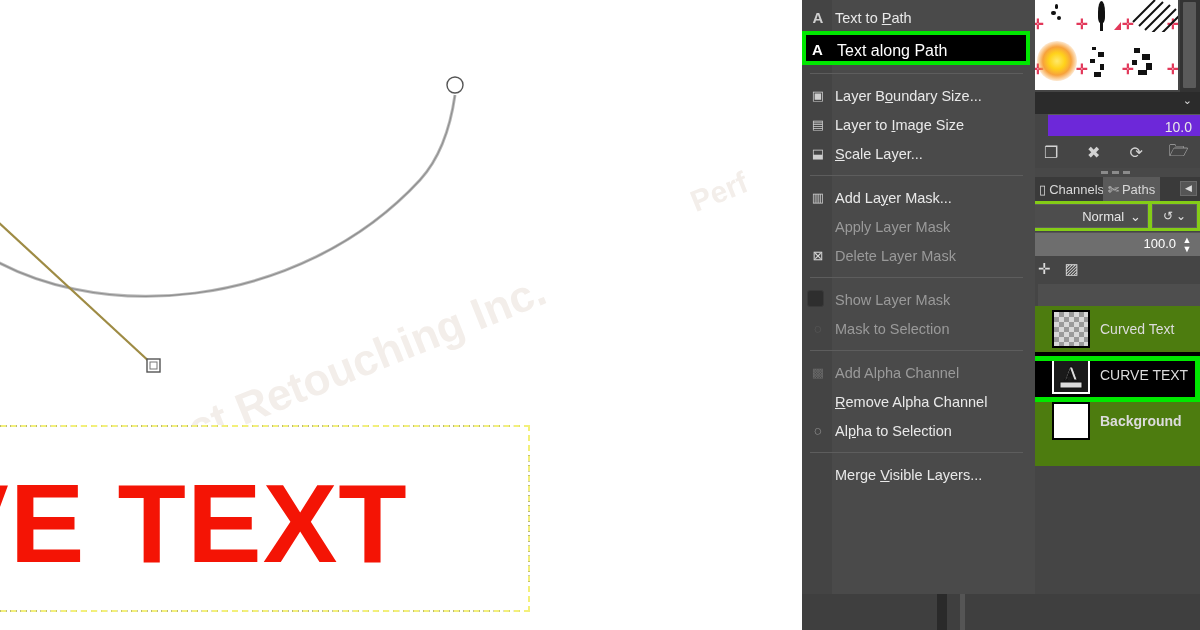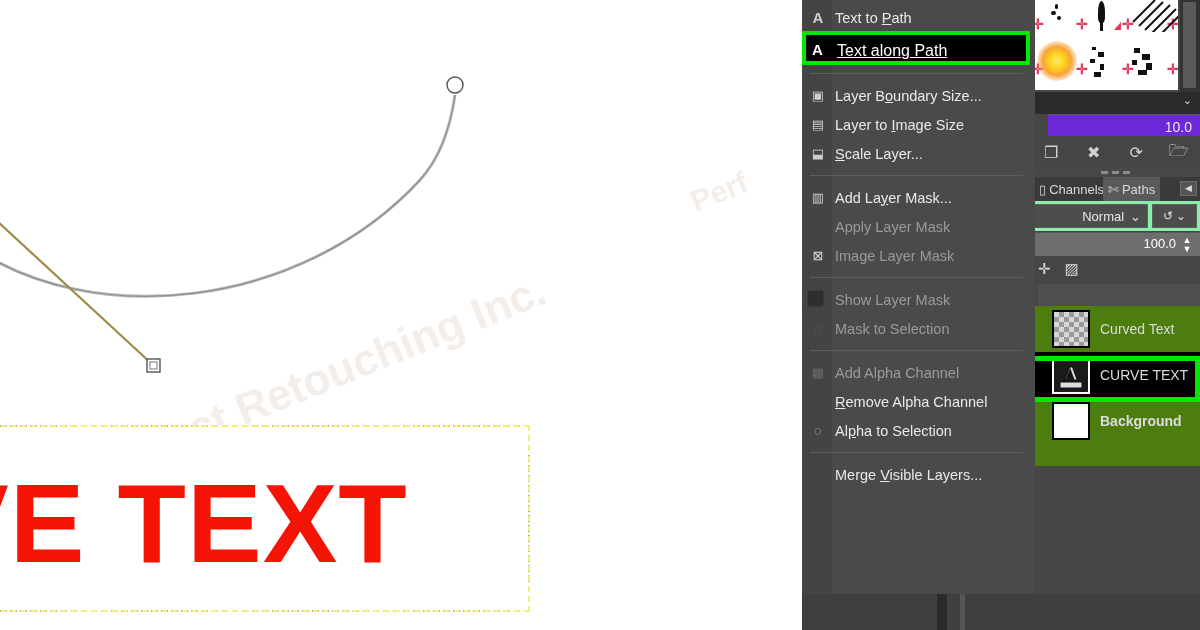--- a/index.html
+++ b/index.html
@@ -57,21 +57,21 @@
   .grip b{ width:7px; height:3px; background:#8b8b8b; display:block; }
 
   .tabbar{ position:absolute; left:0; top:177px; width:170px; height:24px; background:#3a3a3a;}
   .tab{ position:absolute; top:0; height:24px; display:flex; align-items:center; gap:3px;
         color:#d8d8d8; font-size:13px; padding:0 5px;}
   .tab.active{ background:#5a5a5a; }
   .tabArrow{ position:absolute; right:3px; top:4px; width:17px; height:15px;
      background:#555; border:1px solid #6a6a6a; color:#ddd; font-size:9px;
      text-align:center; line-height:13px;}
 
-  .moderow{ position:absolute; left:0; top:201px; width:170px; height:30px; background:#86efac;}
+  .moderow{ position:absolute; left:0; top:201px; width:170px; height:30px; background:#84cc16;}
   .modebox{ position:absolute; left:2px; top:3px; width:116px; height:24px; background:#4d4d4d;
      border:1px solid #5e5e5e; display:flex; align-items:center; justify-content:flex-end;
      gap:6px; padding-right:6px; color:#e6e6e6; font-size:13px;}
   .undobox{ position:absolute; left:122px; top:3px; width:45px; height:24px; background:#4d4d4d;
      border:1px solid #5e5e5e; display:flex; align-items:center; justify-content:center;
      gap:3px; color:#e0e0e0; font-size:12px;}
 
   .opacity{ position:absolute; left:0; top:232px; width:170px; height:24px; background:#6e6e6e;
      border-top:1px solid #555;}
   .opacity .val{ position:absolute; right:24px; top:3px; color:#fff; font-size:13px;}
@@ -107,21 +107,21 @@
      display:flex; align-items:center; justify-content:center; color:#cfcfcf; font-size:13px;}
   .mi .mlabel{ position:absolute; left:33px; }
   .mi.dis{ color:#9a9a9a; }
   .mi.dis .mic{ color:#7e7e7e; opacity:.65;}
   .sep{ height:1px; background:#5d5d5d; margin:7px 12px 7px 8px;}
   .chk{ position:absolute; left:5px; top:5px; width:17px; height:17px; background:#2e2e2e;
         border-radius:3px; border:1px solid #3a3a3a;}
   .ahi{ text-decoration:underline; }
   #hiItem{ position:absolute; left:802px; top:31px; width:228px; height:34px;
      background:#000; border:4px solid #00e800; }
-  #hiItem .mlabel{ position:absolute; left:31px; top:7px; color:#fff;text-decoration:underline; }
+  #hiItem .mlabel{ position:absolute; left:31px; top:7px; color:#fff; }
   #hiItem .mic{ position:absolute; left:6px; top:6px; color:#fff; font-size:15px; font-weight:700;}
   #belowMenu{ position:absolute; left:802px; top:594px; width:398px; height:36px; background:#3f3f3f;}
   #belowMenu .divA{ position:absolute; left:135px; top:0; width:10px; height:36px; background:#2a2a2a;}
   #belowMenu .divB{ position:absolute; left:158px; top:0; width:5px; height:36px; background:#555;}
 </style>
 </head>
 <body>
 
 <div id="root">
 
@@ -304,21 +304,21 @@
 
       <div class="mi">
         <span class="mic">▥</span>
         <span class="mlabel">Add La<span class="ahi">y</span>er Mask...</span>
       </div>
       <div class="mi dis">
         <span class="mlabel">Apply Layer Mask</span>
       </div>
       <div class="mi dis">
         <span class="mic" style="color:#d8d8d8;opacity:1;">⊠</span>
-        <span class="mlabel">Image Layer Mask</span>
+        <span class="mlabel">Delete Layer Mask</span>
       </div>
 
       <div class="sep"></div>
 
       <div class="mi dis">
         <span class="chk"></span>
         <span class="mlabel">Show Layer Mask</span>
       </div>
       <div class="mi dis">
         <span class="mic">◌</span>

